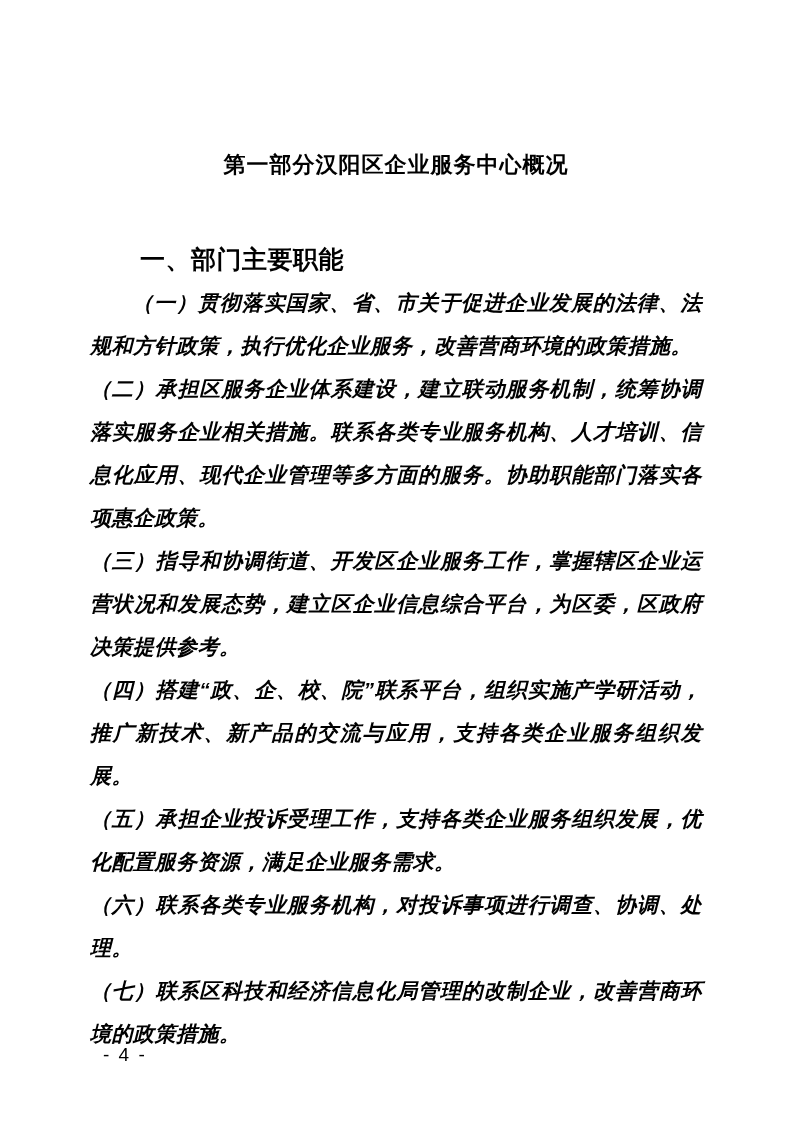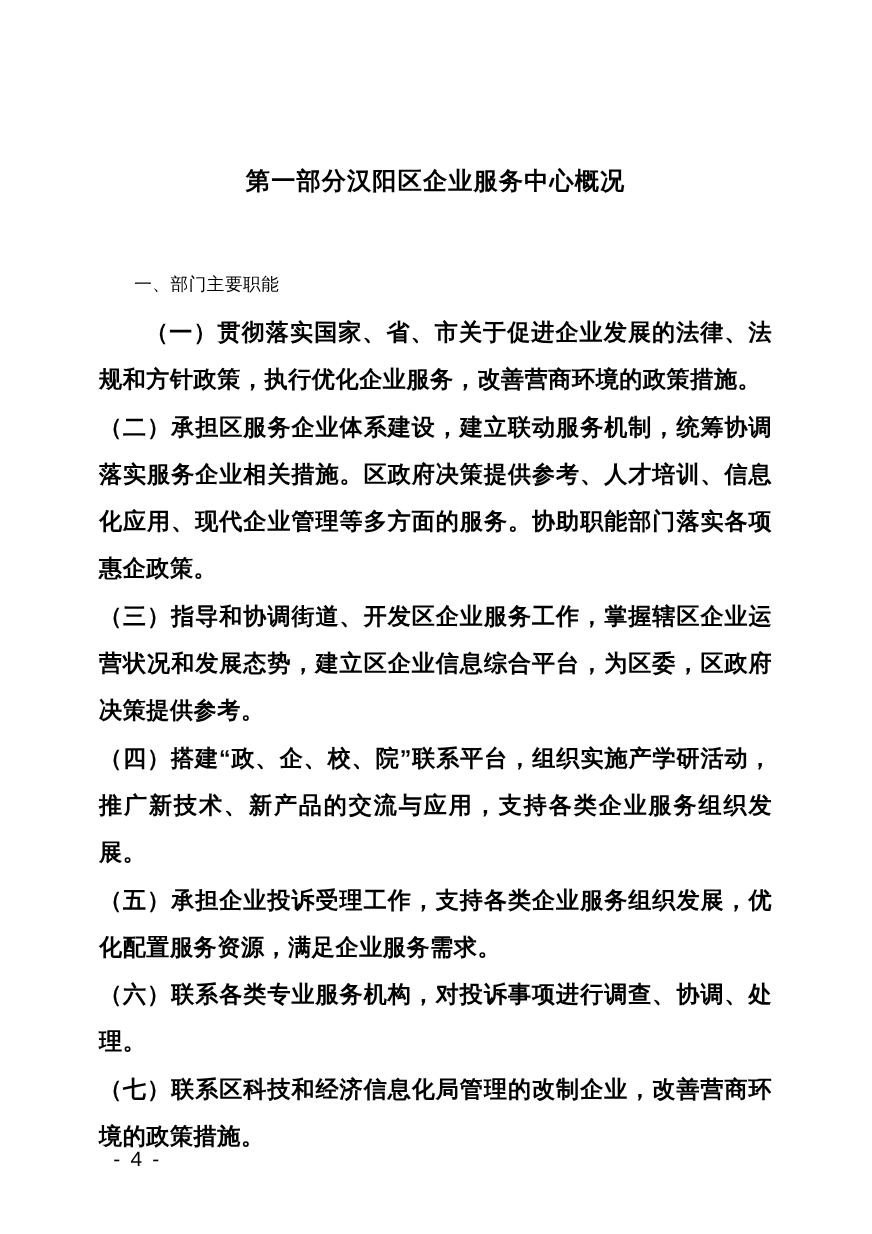--- a/index.html
+++ b/index.html
@@ -26,34 +26,35 @@
   .doc-title {
     margin: 0 0 56px 0;
     font-size: 22px;
     font-weight: 700;
     line-height: 34px;
     text-align: center;
     letter-spacing: 1px;
   }
   .section-heading {
     margin: 0;
-    font-size: 16px;
-    font-weight: 400;
+    font-size: 25px;
+    font-weight: 700;
     line-height: 43px;
     text-indent: 2em;
     letter-spacing: 0.5px;
   }
   .para {
     margin: 0;
     font-size: 21px;
     font-weight: 600;
     line-height: 43px;
     letter-spacing: 0.5px;
     text-align: justify;
     text-justify: inter-ideograph;
+    font-style: italic;
   }
   .para.first-indent {
     text-indent: 2em;
   }
   .page-number {
     position: absolute;
     left: 103px;
     top: 1044px;
     font-size: 19px;
     font-weight: 500;
@@ -61,21 +62,21 @@
   }
 </style>
 </head>
 <body>
 
 <div class="page">
   <div class="content">
     <h1 class="doc-title">第一部分汉阳区企业服务中心概况</h1>
     <p class="section-heading">一、部门主要职能</p>
     <p class="para first-indent">（一）贯彻落实国家、省、市关于促进企业发展的法律、法规和方针政策，执行优化企业服务，改善营商环境的政策措施。</p>
-    <p class="para">（二）承担区服务企业体系建设，建立联动服务机制，统筹协调落实服务企业相关措施。区政府决策提供参考、人才培训、信息化应用、现代企业管理等多方面的服务。协助职能部门落实各项惠企政策。</p>
+    <p class="para">（二）承担区服务企业体系建设，建立联动服务机制，统筹协调落实服务企业相关措施。联系各类专业服务机构、人才培训、信息化应用、现代企业管理等多方面的服务。协助职能部门落实各项惠企政策。</p>
     <p class="para">（三）指导和协调街道、开发区企业服务工作，掌握辖区企业运营状况和发展态势，建立区企业信息综合平台，为区委，区政府决策提供参考。</p>
     <p class="para">（四）搭建“政、企、校、院”联系平台，组织实施产学研活动，推广新技术、新产品的交流与应用，支持各类企业服务组织发展。</p>
     <p class="para">（五）承担企业投诉受理工作，支持各类企业服务组织发展，优化配置服务资源，满足企业服务需求。</p>
     <p class="para">（六）联系各类专业服务机构，对投诉事项进行调查、协调、处理。</p>
     <p class="para">（七）联系区科技和经济信息化局管理的改制企业，改善营商环境的政策措施。</p>
   </div>
   <div class="page-number">- 4 -</div>
 </div>
 
 </body></html>

